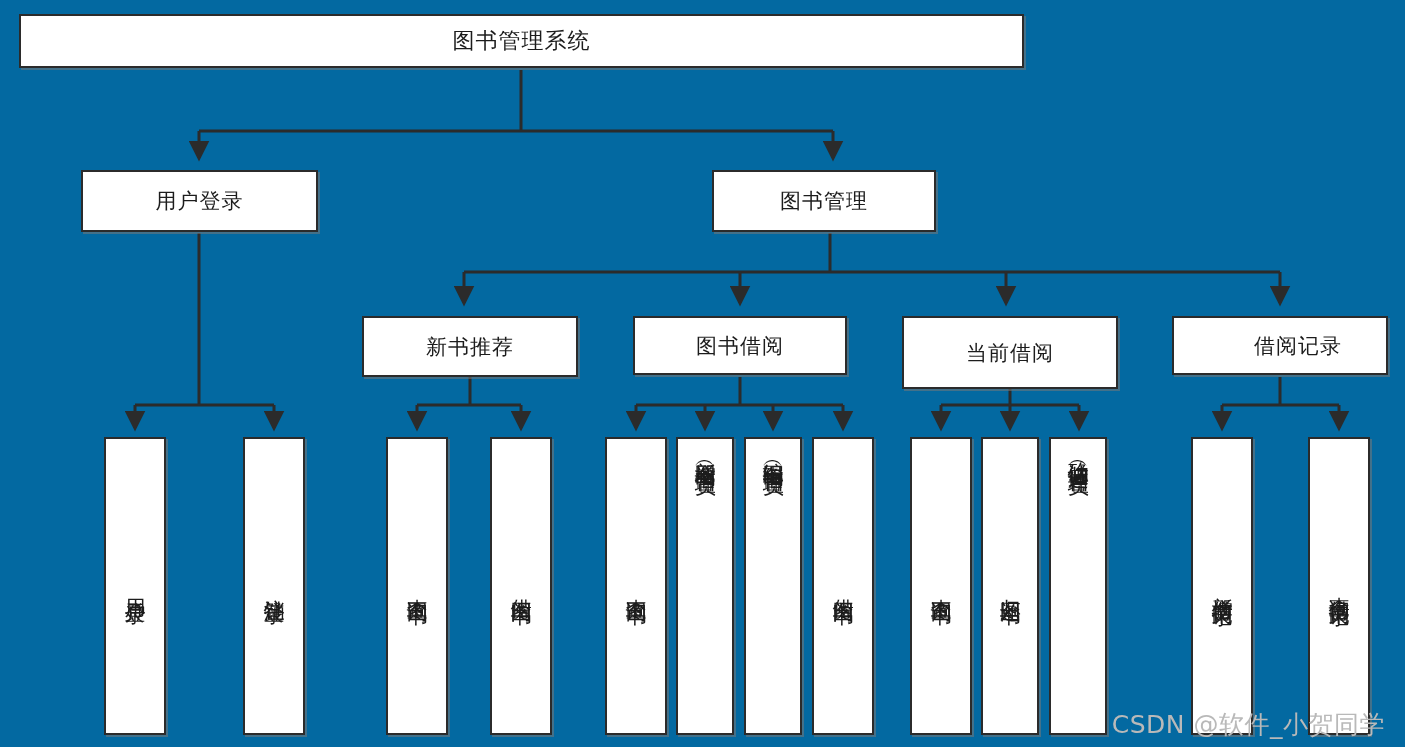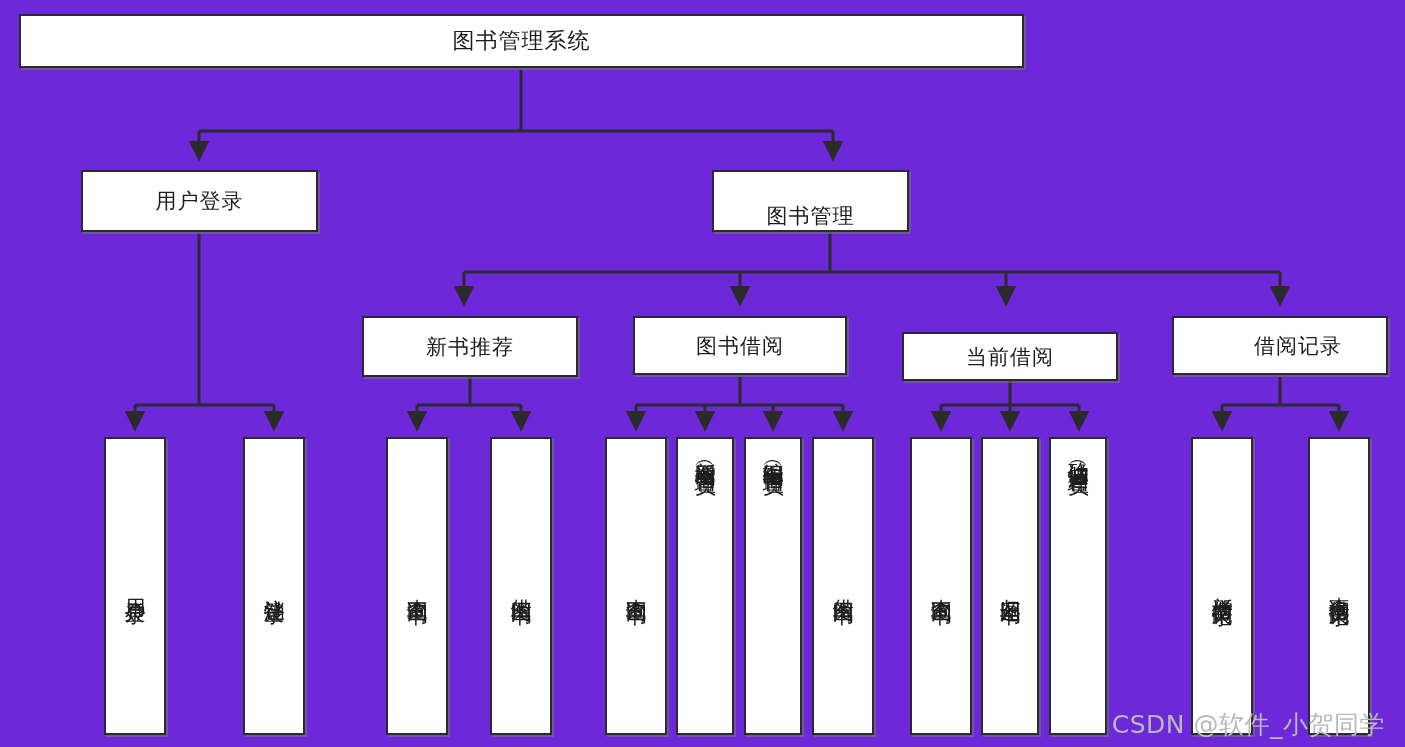--- a/index.html
+++ b/index.html
@@ -7,21 +7,21 @@
     padding: 0;
     background: #ffffff;
   }
   body {
     font-family: "DejaVu Sans", "Liberation Sans", sans-serif;
   }
   #diagram-root {
     position: relative;
     width: 1405px;
     height: 747px;
-    background: #6d28d9;
+    background: #0369a1;
     overflow: hidden;
   }
   #edges-layer {
     position: absolute;
     left: 0;
     top: 0;
     width: 1405px;
     height: 747px;
   }
   .node {
@@ -126,31 +126,31 @@
     </g>
   </svg>
 
   <div class="node node-h node-root" style="left:19px; top:14px; width:1005px; height:54px;">
     <span>图书管理系统</span>
   </div>
 
   <div class="node node-h" style="left:81px; top:170px; width:237px; height:62px;">
     <span>用户登录</span>
   </div>
-  <div class="node node-h" style="left:712px; top:170px; width:197px; height:62px;align-items:flex-end;">
+  <div class="node node-h" style="left:712px; top:170px; width:224px; height:62px;">
     <span>图书管理</span>
   </div>
 
   <div class="node node-h" style="left:362px; top:316px; width:216px; height:61px;">
     <span>新书推荐</span>
   </div>
   <div class="node node-h" style="left:633px; top:316px; width:214px; height:59px;">
     <span>图书借阅</span>
   </div>
-  <div class="node node-h" style="left:902px; top:316px; width:216px; height:49px;margin-top:16px;">
+  <div class="node node-h" style="left:902px; top:316px; width:216px; height:73px;">
     <span>当前借阅</span>
   </div>
   <div class="node node-h" style="left:1172px; top:316px; width:216px; height:59px;padding-left:36px;">
     <span>借阅记录</span>
   </div>
 
   <div class="node node-v" style="left:104px; top:437px; width:62px; height:298px;">
     <span class="vtext">用户登录</span>
   </div>
   <div class="node node-v" style="left:243px; top:437px; width:62px; height:298px;">

